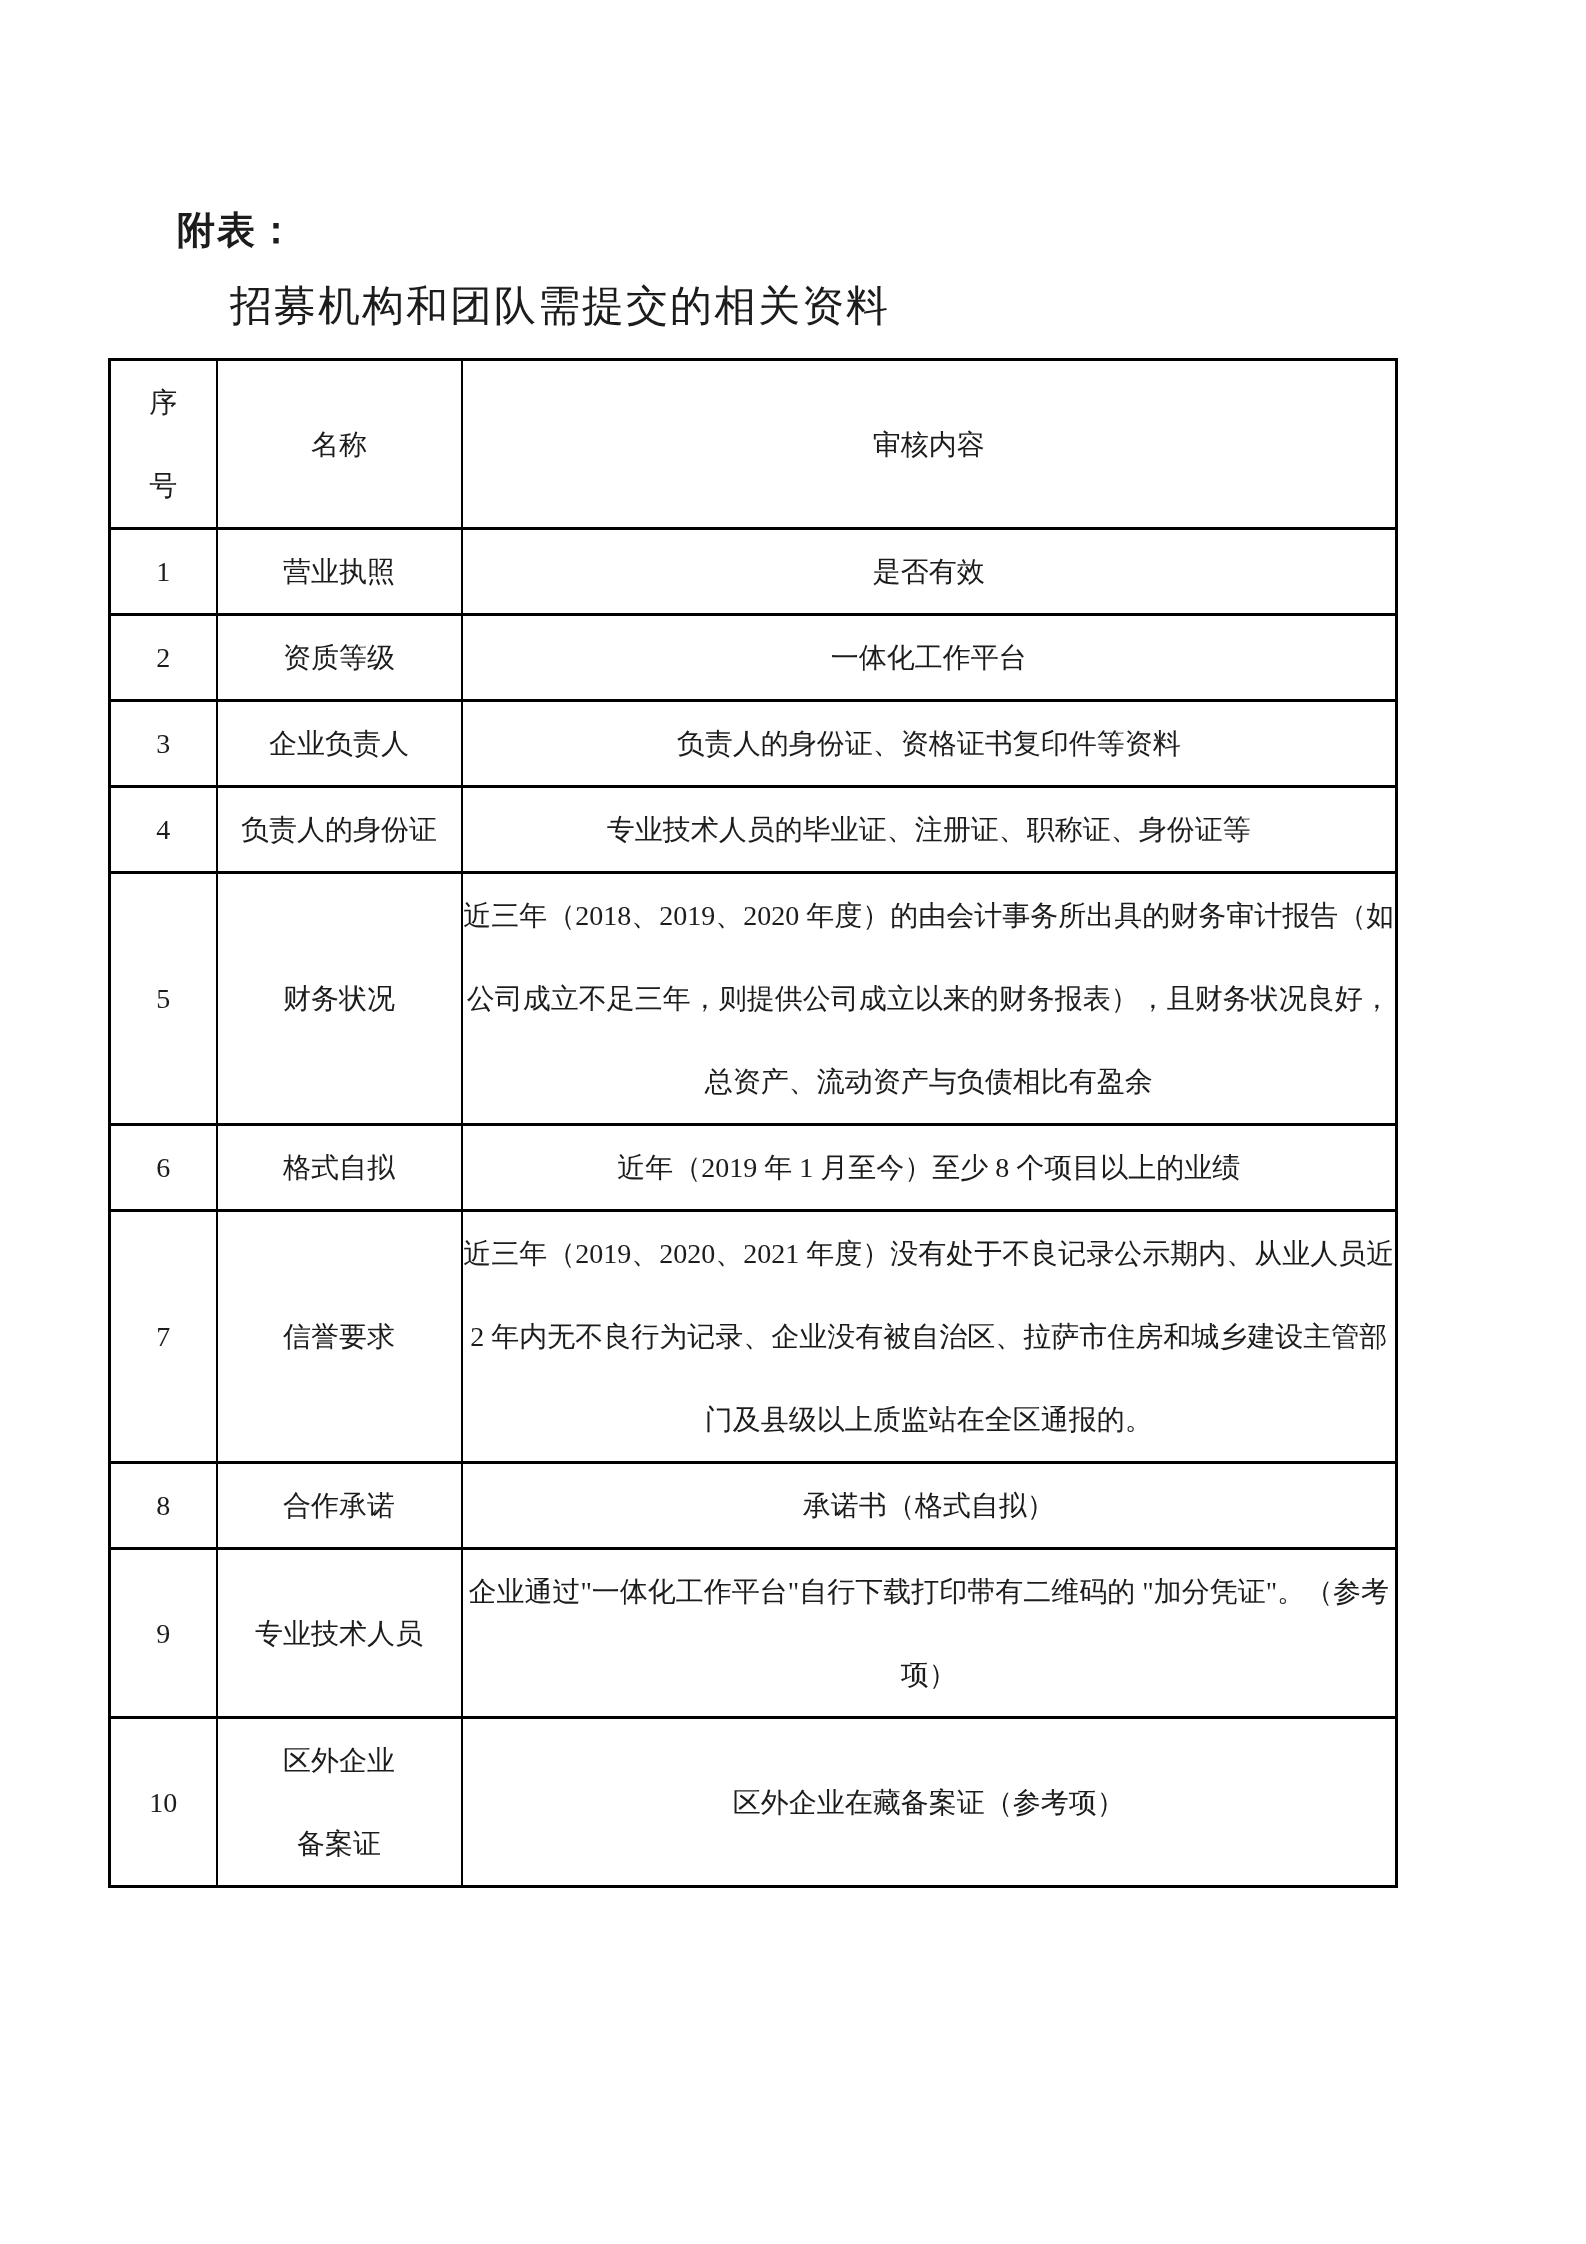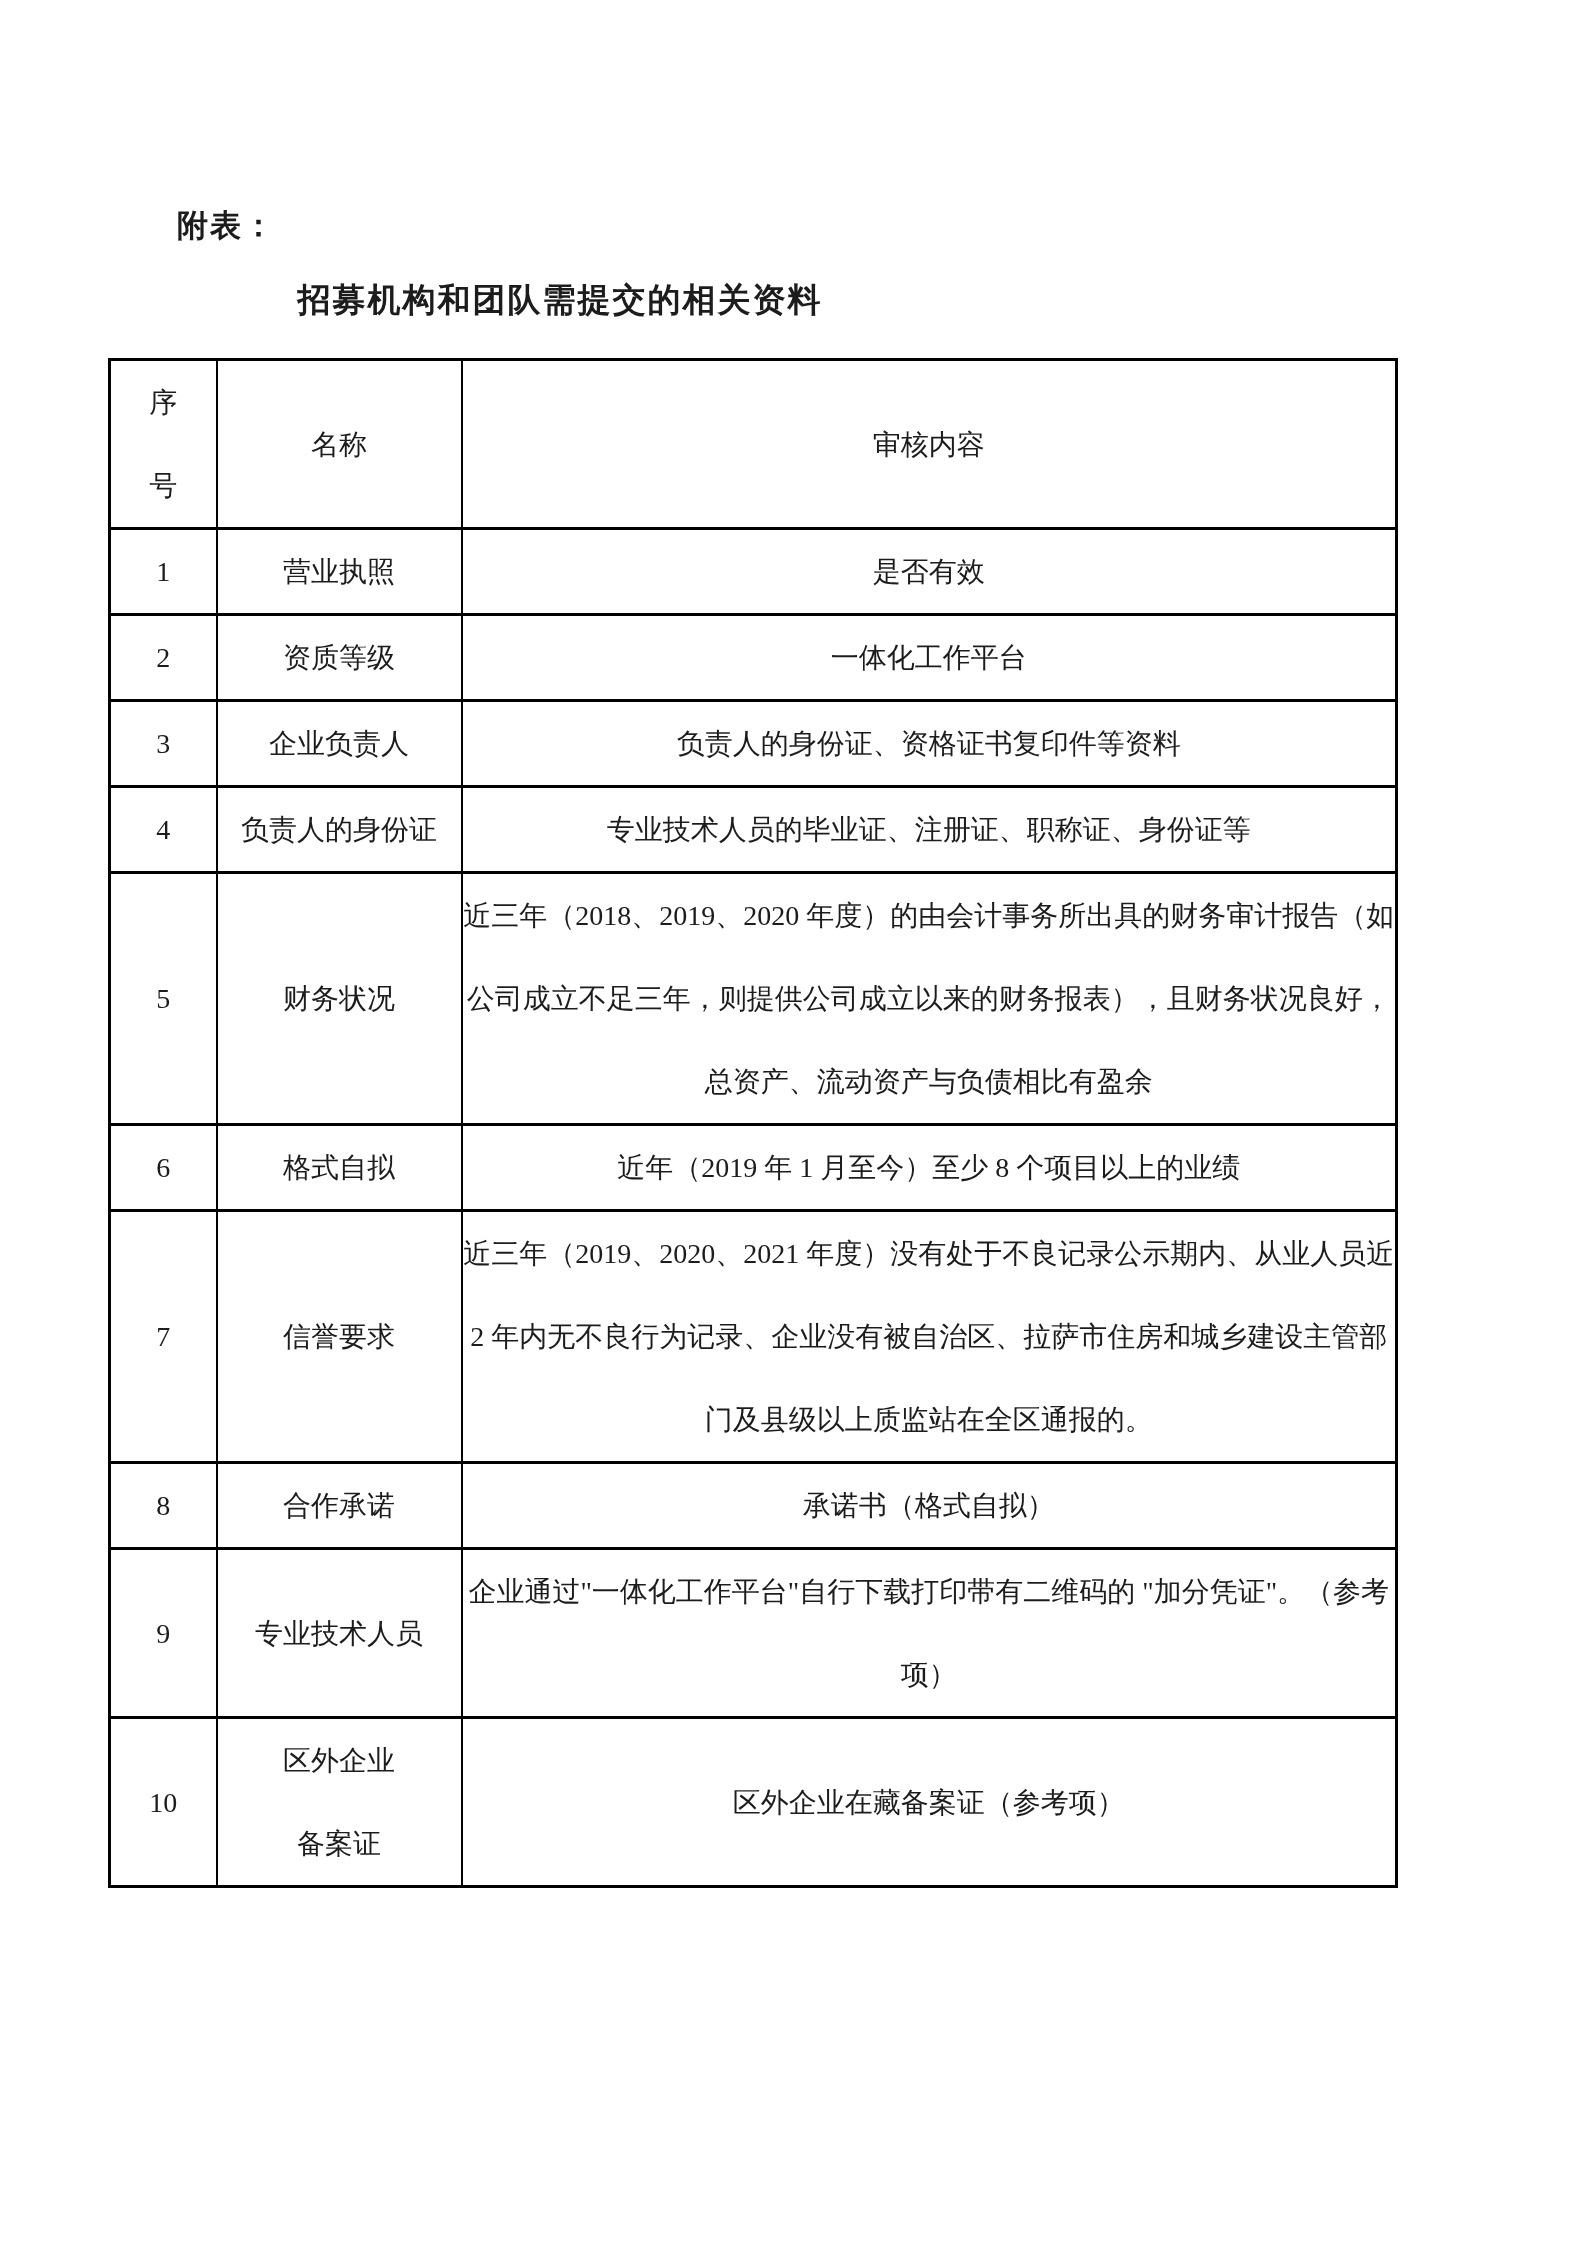--- a/index.html
+++ b/index.html
@@ -13,31 +13,31 @@
     height: 2244px;
     background: #ffffff;
     font-family: "Liberation Serif", "DejaVu Serif", serif;
     color: #1c1c1c;
     overflow: hidden;
   }
   .prefix-label {
     position: absolute;
     left: 177px;
     top: 205px;
-    font-size: 31px;
+    font-size: 38px;
     font-weight: bold;
     letter-spacing: 2px;
   }
   .doc-title {
     position: absolute;
     left: 560px;
     top: 278px;
     transform: translateX(-50%);
-    font-size: 33px;
-    font-weight: bold;
+    font-size: 42px;
+    font-weight: normal;
     letter-spacing: 2px;
     white-space: nowrap;
   }
   table.doc-table {
     position: absolute;
     left: 108px;
     top: 358px;
     width: 1287px;
     border-collapse: collapse;
     table-layout: fixed;

